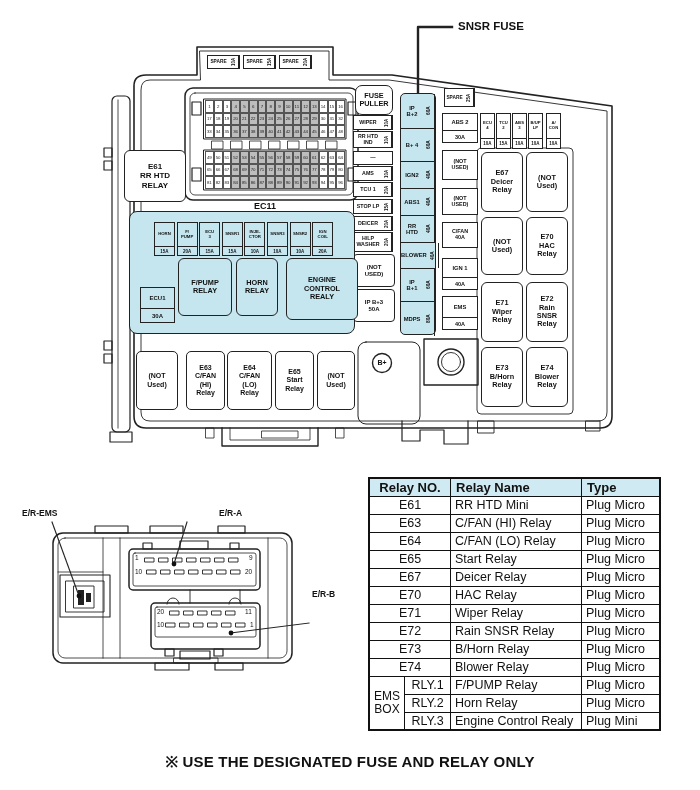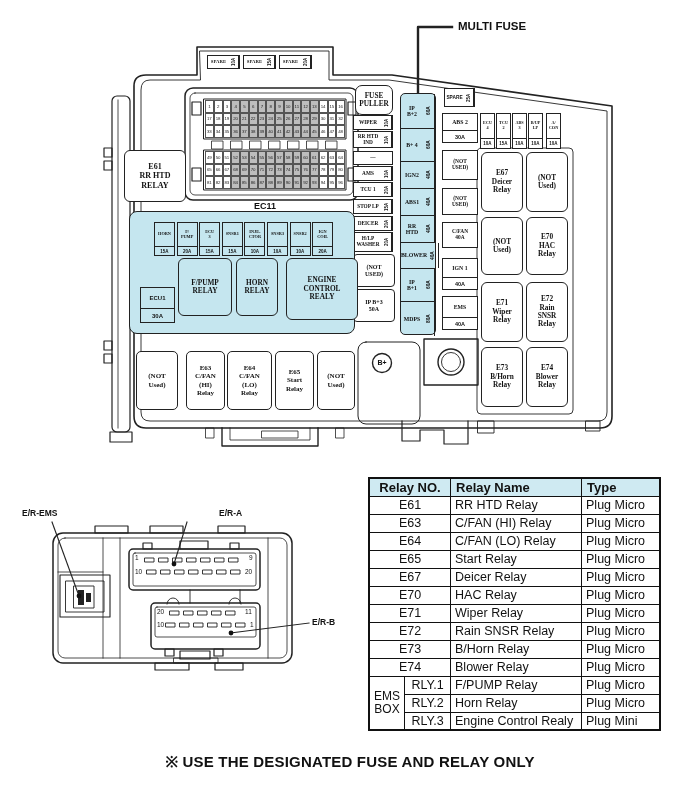--- a/index.html
+++ b/index.html
@@ -1,19 +1,19 @@
 <!DOCTYPE html>
 <html style="--hl: #c5e6ef; --hdr: #cfeaf2;"><head>
 <meta charset="utf-8">
 <style>
   html,body{margin:0;padding:0;background:#fff;}
   .page{position:relative;width:700px;height:790px;background:#ffffff;overflow:hidden;
         font-family:"Liberation Sans",sans-serif;color:#111;}
   .abs{position:absolute;}
-  .pre{white-space:pre-line;font-family:Liberation Serif, serif;}
+  .pre{white-space:pre-line;}
   svg{position:absolute;left:0;top:0;}
   
   .fuse{position:absolute;display:flex;border:1px solid #222;background:#fff;box-sizing:border-box;}
   .fuse .flabel{flex:1;display:flex;align-items:center;justify-content:center;text-align:center;
     font-weight:700;white-space:pre-line;line-height:1.05;overflow:hidden;}
   .fuse .famp{width:9px;border-left:1px solid #222;display:flex;align-items:center;justify-content:center;
     writing-mode:vertical-rl;transform:rotate(180deg);font-weight:700;font-size:4.5px;}
   
   .plate{position:absolute;border:1.2px solid #222;border-radius:6px;background:#fff;box-sizing:border-box;
     display:flex;align-items:center;justify-content:center;text-align:center;font-weight:700;
@@ -173,21 +173,21 @@
       <rect x="174" y="658" width="44" height="5" stroke-width="0.8"></rect>
 
     <line x1="52" y1="522" x2="79" y2="596" stroke-width="1.1"></line>
       <circle cx="79" cy="596" r="2.4" fill="#111" stroke="none"></circle>
     <line x1="187" y1="522" x2="174" y2="564" stroke-width="1.1"></line>
       <circle cx="174" cy="564" r="2.4" fill="#111" stroke="none"></circle>
     <line x1="309" y1="623" x2="231" y2="633" stroke-width="1.1"></line>
       <circle cx="231" cy="633" r="2.4" fill="#111" stroke="none"></circle>
   </svg>
 
-  <div class="lbl" style="left:458px;top:20px;font-size:11.5px;">MULTI FUSE</div>
+  <div class="lbl" style="left:458px;top:20px;font-size:11.5px;">SNSR FUSE</div>
 
   <div class="plate pre" style="left:124px;top:150px;width:62px;height:52px;font-size:8px;">E61
 RR HTD
 RELAY</div>
 
   <div class="lbl" style="left:235px;top:201px;width:60px;text-align:center;font-size:9px;">EC11</div>
 
   <div class="plate pre" style="left:355px;top:85px;width:38px;height:30px;font-size:7.3px;border-radius:7px;">FUSE
 PULLER</div>
 
@@ -531,21 +531,21 @@
 Used)</div>
     </div>
 
   <div class="fuse" style="left:444px;top:88px;width:31px;height:19px;">
     <span class="flabel" style="font-size:4.8px;">SPARE</span>
     <span class="famp">25A</span>
   </div>
 
   <div class="lbl" style="left:22px;top:508px;font-size:8.5px;">E/R-EMS</div>
   <div class="lbl" style="left:171px;top:508px;font-size:8.5px;padding-left:48px;">E/R-A</div>
-  <div class="lbl" style="left:312px;top:617px;font-size:8.5px;">E/R-B</div>
+  <div class="lbl" style="left:312px;top:589px;font-size:8.5px;">E/R-B</div>
 
   <div class="pinnum" style="left:135px;top:554px;">1</div>
   <div class="pinnum" style="left:249px;top:554px;">9</div>
   <div class="pinnum" style="left:135px;top:568px;">10</div>
   <div class="pinnum" style="left:245px;top:568px;">20</div>
   <div class="pinnum" style="left:157px;top:608px;">20</div>
   <div class="pinnum" style="left:245px;top:608px;">11</div>
   <div class="pinnum" style="left:157px;top:621px;">10</div>
   <div class="pinnum" style="left:250px;top:621px;">1</div>
 
@@ -559,21 +559,21 @@
     <thead id="rt-head">
         <tr>
           <th colspan="2" class="c">Relay NO.</th>
           <th>Relay Name</th>
           <th>Type</th>
         </tr>
       </thead>
     <tbody id="rt-body">
         <tr>
           <td colspan="2" class="c">E61</td>
-          <td>RR HTD Relay</td>
+          <td>RR HTD Mini</td>
           <td>Plug Micro</td>
         </tr>
         <tr>
           <td colspan="2" class="c">E63</td>
           <td>C/FAN (HI) Relay</td>
           <td>Plug Micro</td>
         </tr>
         <tr>
           <td colspan="2" class="c">E64</td>
           <td>C/FAN (LO) Relay</td>

